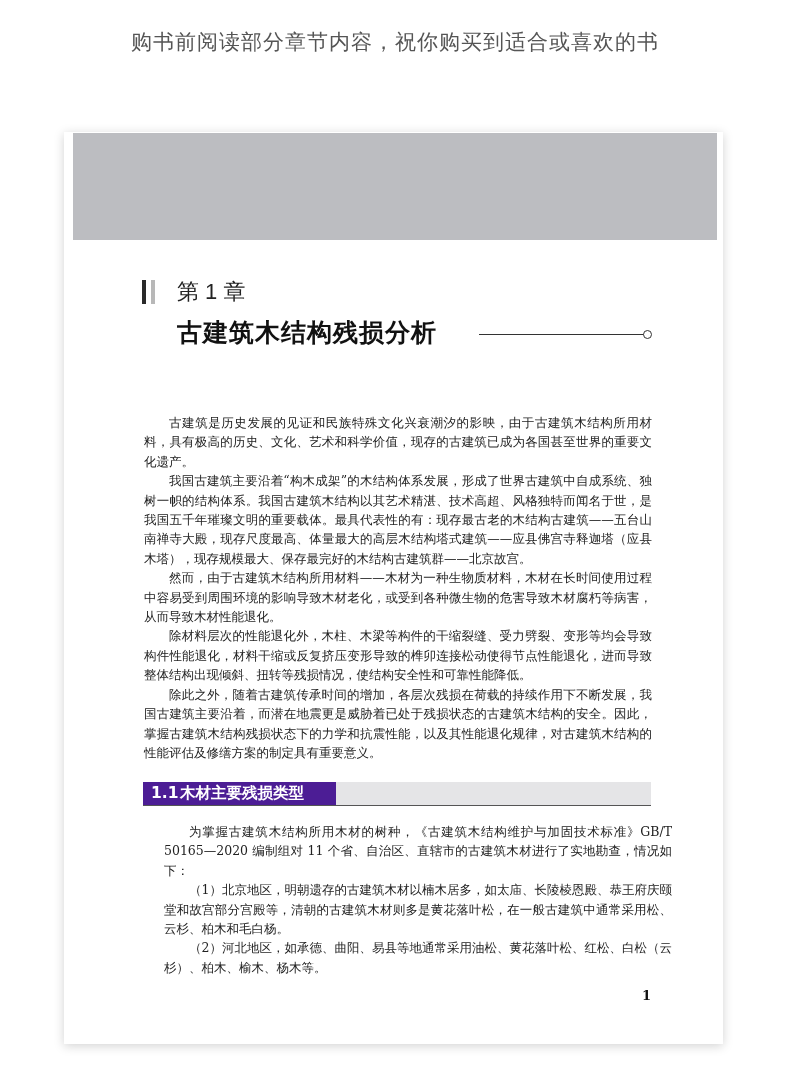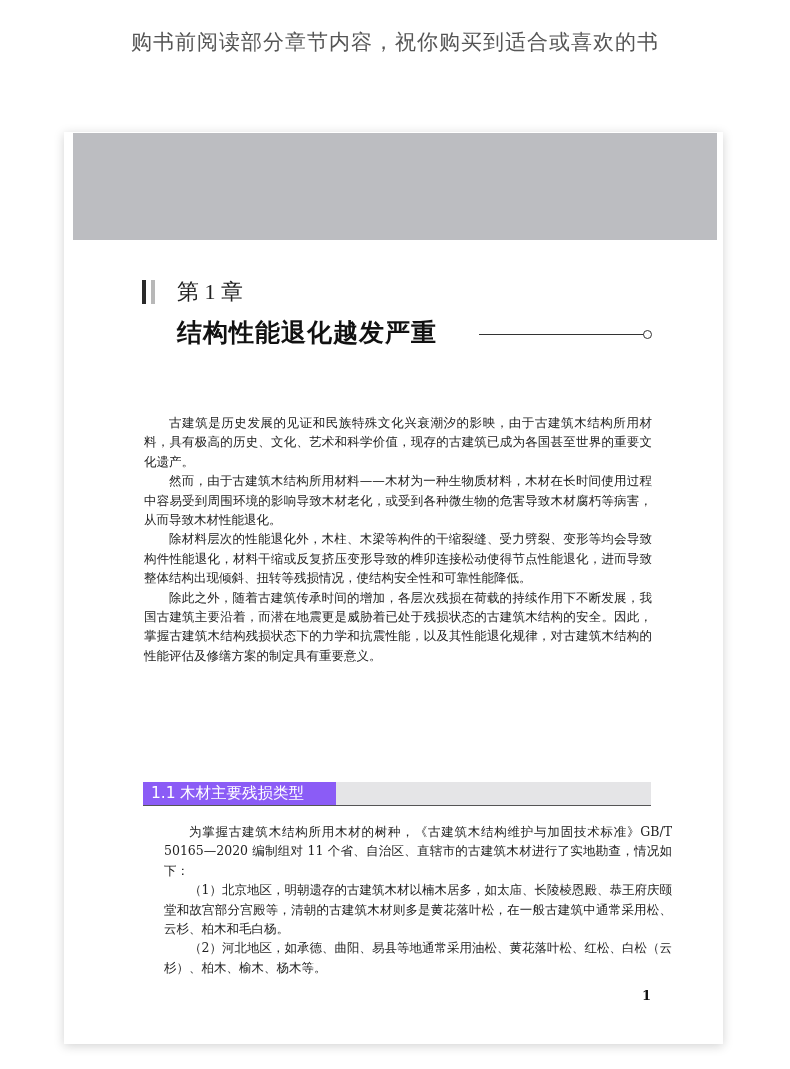--- a/index.html
+++ b/index.html
@@ -8,58 +8,59 @@
   .banner { position: absolute; top: 28px; left: 0; width: 790px; text-align: center;
             font-family: "DejaVu Sans", "Liberation Sans", sans-serif; font-size: 21px;
             color: #555555; letter-spacing: 1px; }
   .page { position: absolute; left: 64px; top: 132px; width: 659px; height: 912px;
           background: #ffffff; box-shadow: 0 2px 10px rgba(0,0,0,0.18); }
   .gray-block { position: absolute; left: 9px; top: 1px; width: 644px; height: 107px;
                 background: #bcbdc1; }
   .chapter-bar { position: absolute; left: 78px; top: 148px; height: 24px; width: 20px; }
   .chapter-bar .b1 { position: absolute; left: 0; top: 0; width: 4px; height: 24px; background: #2a2a2a; }
   .chapter-bar .b2 { position: absolute; left: 9px; top: 0; width: 4px; height: 24px; background: #b8b8b8; }
-  .chapter-num { position: absolute; left: 113px; top: 145px; font-family: Liberation Serif, serif;
+  .chapter-num { position: absolute; left: 113px; top: 145px; font-family: Liberation Sans, sans-serif;
                  font-size: 22px; color: #222; }
   .chapter-title { position: absolute; left: 113px; top: 184px; font-family: "DejaVu Sans", "Liberation Sans", sans-serif;
                    font-size: 25px; font-weight: bold; color: #111; letter-spacing: 1px; }
   .title-rule { position: absolute; left: 415px; top: 202px; width: 165px; height: 1px; background: #333; }
   .title-dot { position: absolute; left: 579px; top: 198px; width: 7px; height: 7px; border: 1.5px solid #333;
                border-radius: 50%; background: #fff; }
   .body-text { position: absolute; left: 80px; width: 508px; font-size: 12.5px; line-height: 19.4px; color: #222;
                text-align: justify; }
   .body-text p { margin: 0; text-indent: 2em; }
   .section-head { position: absolute; left: 79px; top: 650px; width: 508px; height: 23px; background: #e5e5e7;
                   border-bottom: 1.5px solid #555; }
-  .section-head .dark { position: absolute; left: 0; top: 0; height: 23px; width: 193px; background: #8b5cf6;
+  .section-head .dark { position: absolute; left: 0; top: 0; height: 23px; width: 193px; background: #4c1d95;
                         color: #fff; font-family: "DejaVu Sans", "Liberation Sans", sans-serif; font-size: 15.5px;
-                        font-weight: normal; line-height: 23px; }
+                        font-weight: bold; line-height: 23px; }
   .section-head .num { position: absolute; left: 8px; }
   .section-head .ttl { position: absolute; left: 37px; }
   .page-num { position: absolute; left: 578px; top: 856px; font-size: 13px; font-weight: bold; color: #111; }
 </style>
 </head>
 <body>
 
 <div class="banner">购书前阅读部分章节内容，祝你购买到适合或喜欢的书</div>
 
 <div class="page">
   <div class="gray-block"></div>
 
   <div class="chapter-bar">
     <div class="b1"></div>
     <div class="b2"></div>
   </div>
   <div class="chapter-num">第 1 章</div>
-  <div class="chapter-title">结构性能退化越发严重</div>
+  <div class="chapter-title">古建筑木结构残损分析</div>
   <div class="title-rule"></div>
   <div class="title-dot"></div>
 
   <div class="body-text" style="top:281px;">
     <p>古建筑是历史发展的见证和民族特殊文化兴衰潮汐的影映，由于古建筑木结构所用材料，具有极高的历史、文化、艺术和科学价值，现存的古建筑已成为各国甚至世界的重要文化遗产。</p>
+    <p>我国古建筑主要沿着“构木成架”的木结构体系发展，形成了世界古建筑中自成系统、独树一帜的结构体系。我国古建筑木结构以其艺术精湛、技术高超、风格独特而闻名于世，是我国五千年璀璨文明的重要载体。最具代表性的有：现存最古老的木结构古建筑——五台山南禅寺大殿，现存尺度最高、体量最大的高层木结构塔式建筑——应县佛宫寺释迦塔（应县木塔），现存规模最大、保存最完好的木结构古建筑群——北京故宫。</p>
     <p>然而，由于古建筑木结构所用材料——木材为一种生物质材料，木材在长时间使用过程中容易受到周围环境的影响导致木材老化，或受到各种微生物的危害导致木材腐朽等病害，从而导致木材性能退化。</p>
     <p>除材料层次的性能退化外，木柱、木梁等构件的干缩裂缝、受力劈裂、变形等均会导致构件性能退化，材料干缩或反复挤压变形导致的榫卯连接松动使得节点性能退化，进而导致整体结构出现倾斜、扭转等残损情况，使结构安全性和可靠性能降低。</p>
     <p>除此之外，随着古建筑传承时间的增加，各层次残损在荷载的持续作用下不断发展，我国古建筑主要沿着，而潜在地震更是威胁着已处于残损状态的古建筑木结构的安全。因此，掌握古建筑木结构残损状态下的力学和抗震性能，以及其性能退化规律，对古建筑木结构的性能评估及修缮方案的制定具有重要意义。</p>
   </div>
 
   <div class="section-head">
     <div class="dark">
       <span class="num">1.1</span>
       <span class="ttl">木材主要残损类型</span>
     </div>

